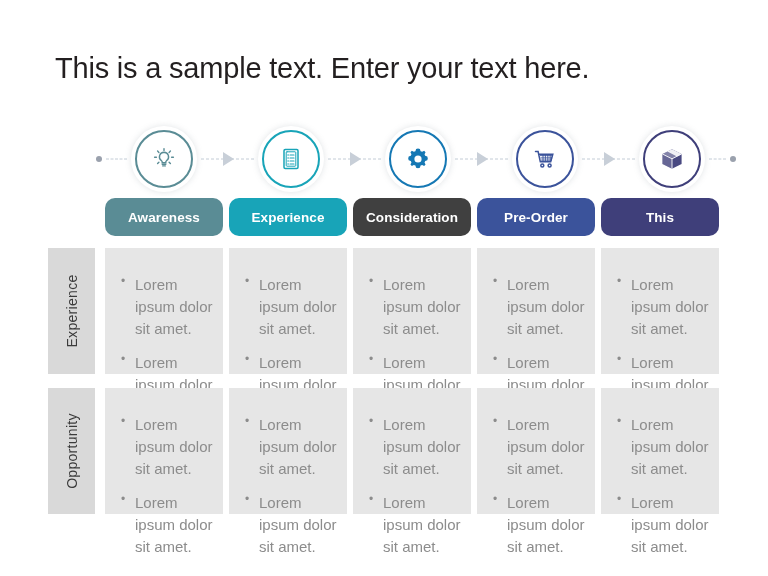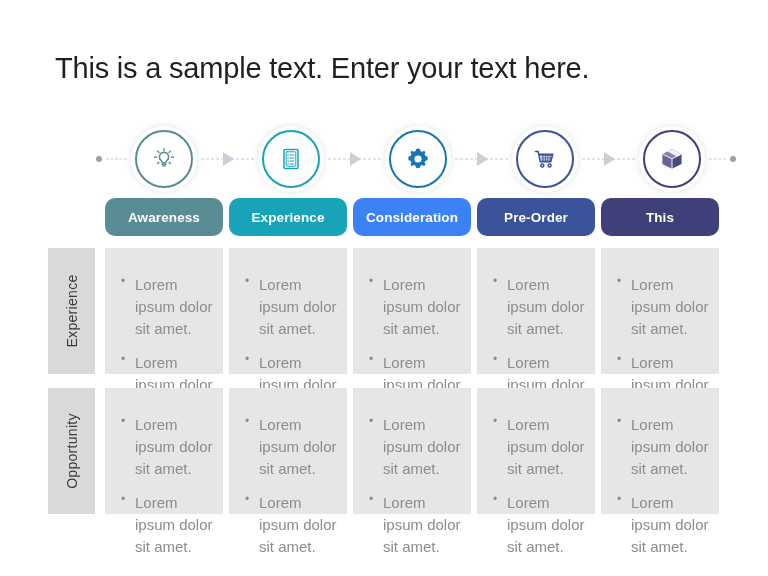--- a/index.html
+++ b/index.html
@@ -258,21 +258,21 @@
                 <path d="M4.4 9L14 13.8 23.6 9" fill="none" stroke="#ffffff" stroke-width="0.9"></path>
                 <path d="M14 13.8v10" fill="none" stroke="#ffffff" stroke-width="0.9"></path>
               </svg>
       </div>
     </div>
   </div>
 
 <div id="tab-row">
     <div class="stage-tab" style="left: 0px; width: 118px; background: rgb(90, 140, 149);">Awareness</div>
     <div class="stage-tab" style="left: 124px; width: 118px; background: rgb(24, 164, 184);">Experience</div>
-    <div class="stage-tab" style="left: 248px; width: 118px; background: #3b82f6;">Consideration</div>
+    <div class="stage-tab" style="left: 248px; width: 118px; background: #404040;">Consideration</div>
     <div class="stage-tab" style="left: 372px; width: 118px; background: rgb(59, 83, 155);">Pre-Order</div>
     <div class="stage-tab" style="left: 496px; width: 118px; background: rgb(63, 63, 122);">This</div>
   </div>
 
 <div id="matrix">
   <div class="row-band" id="band-experience">
     <div class="row-label">
       <span>Experience</span>
     </div>
   <div class="cell" style="left: 57px; width: 118px;">

